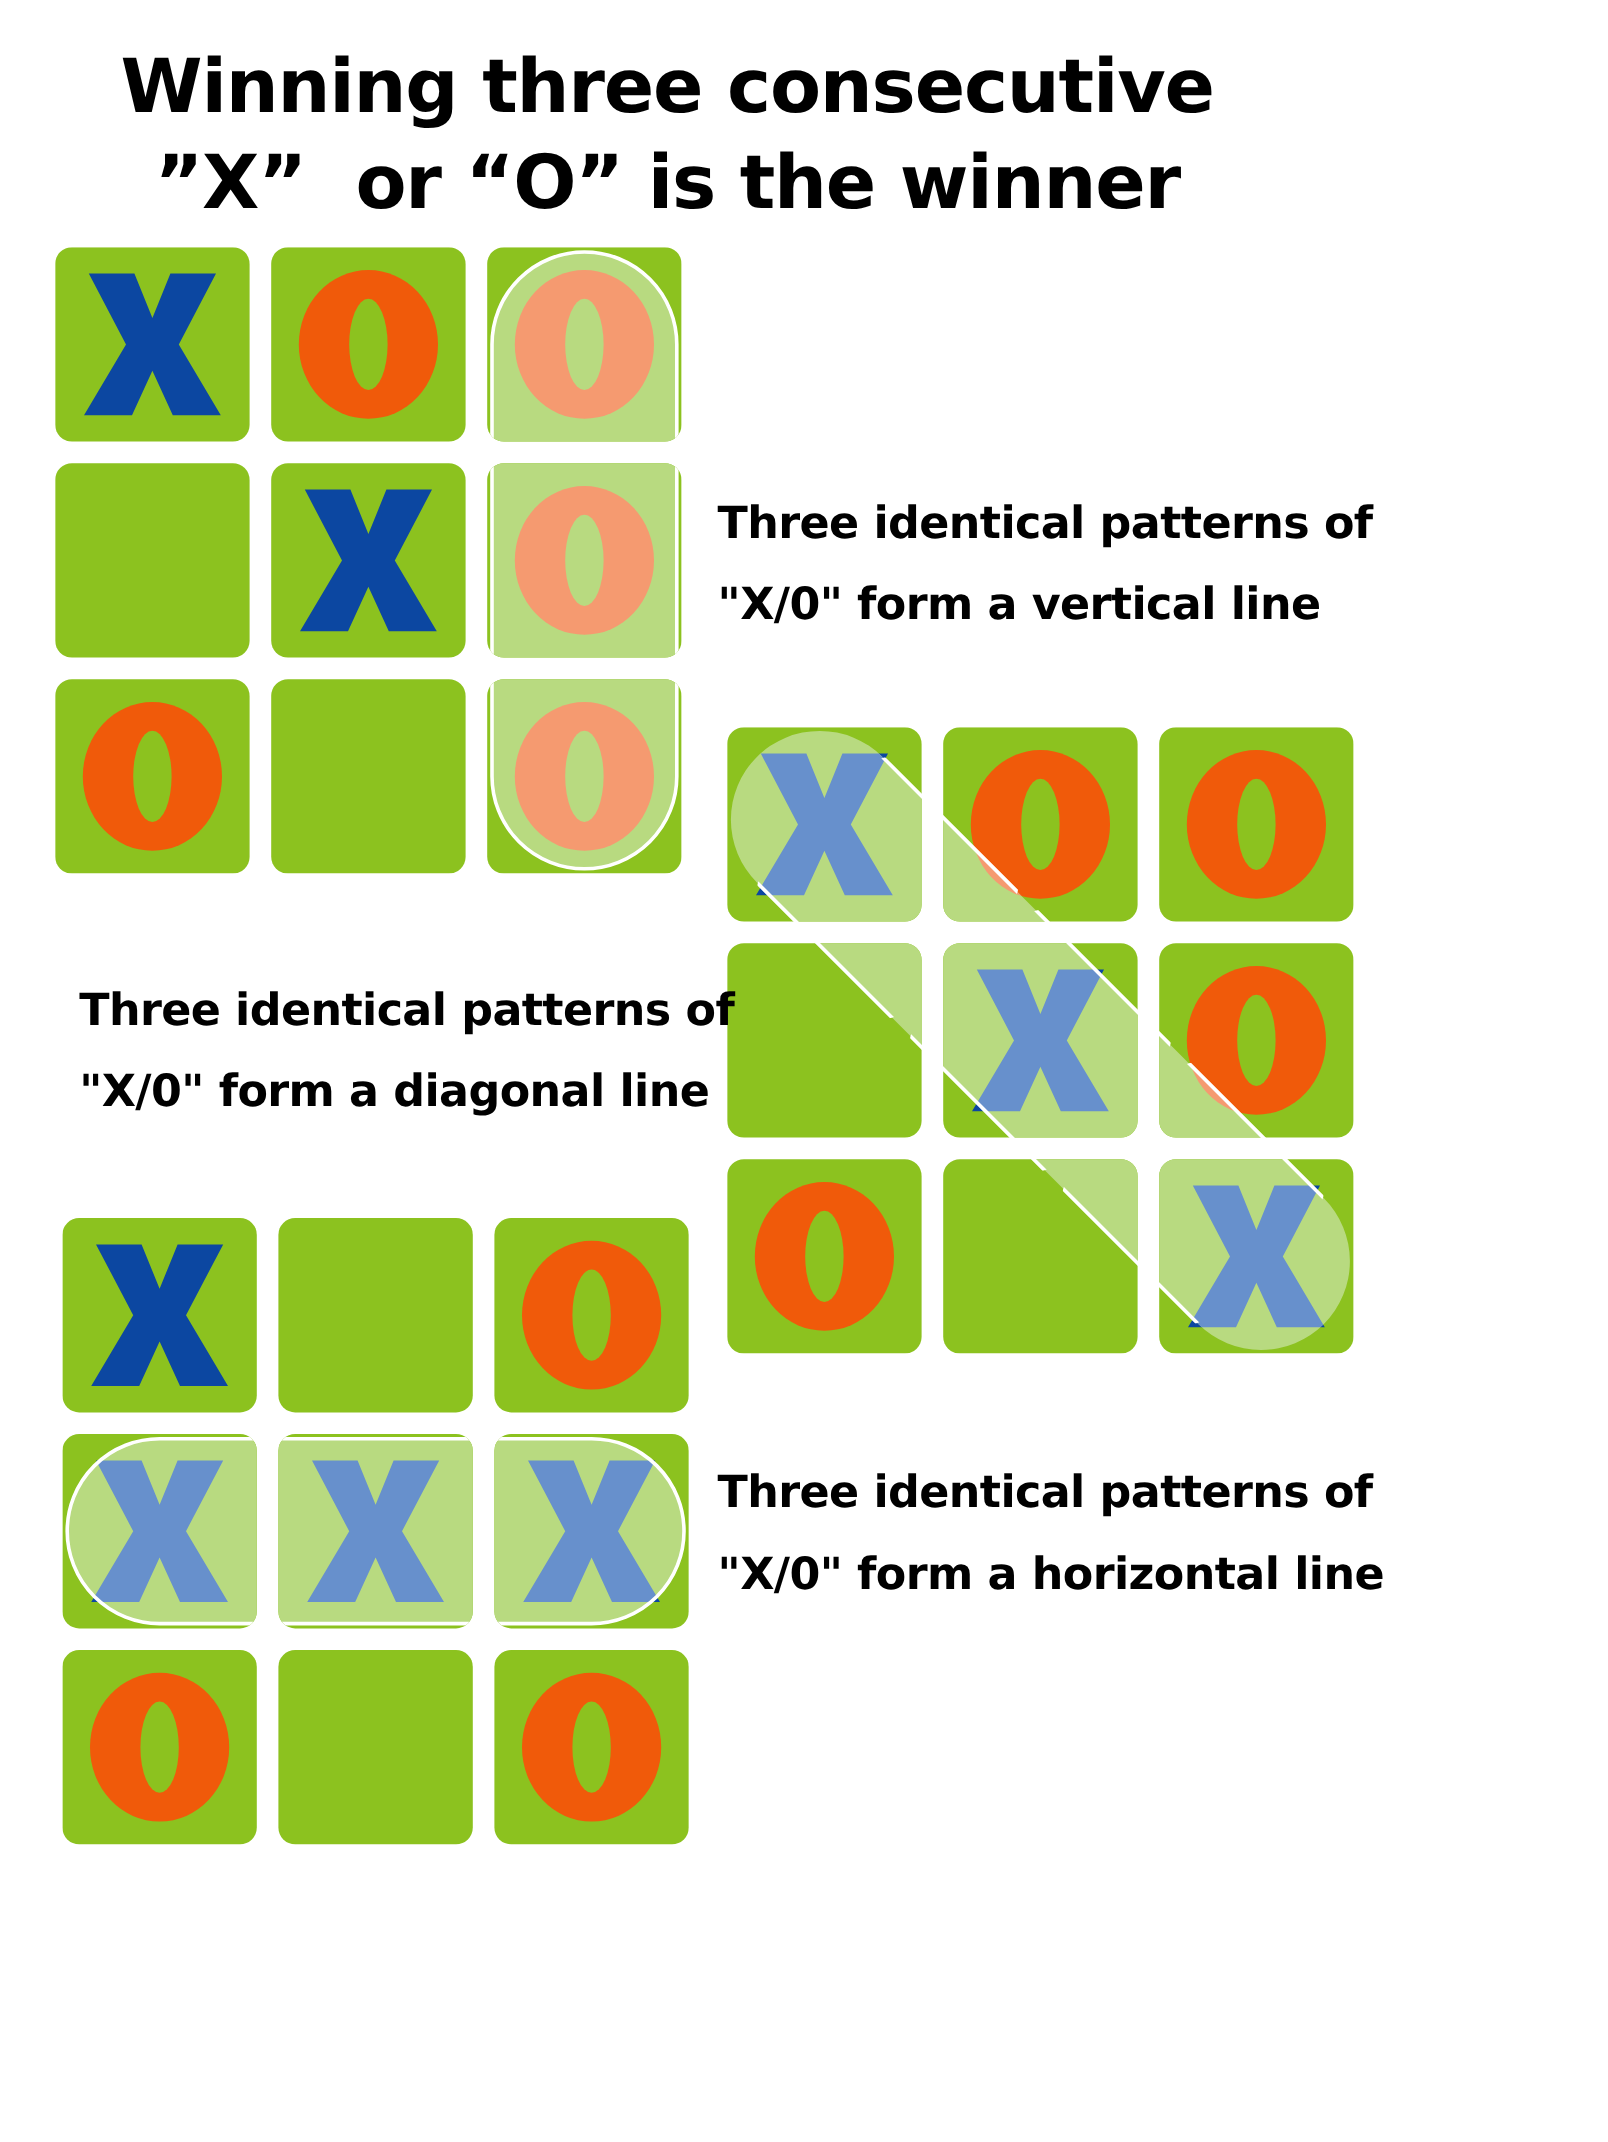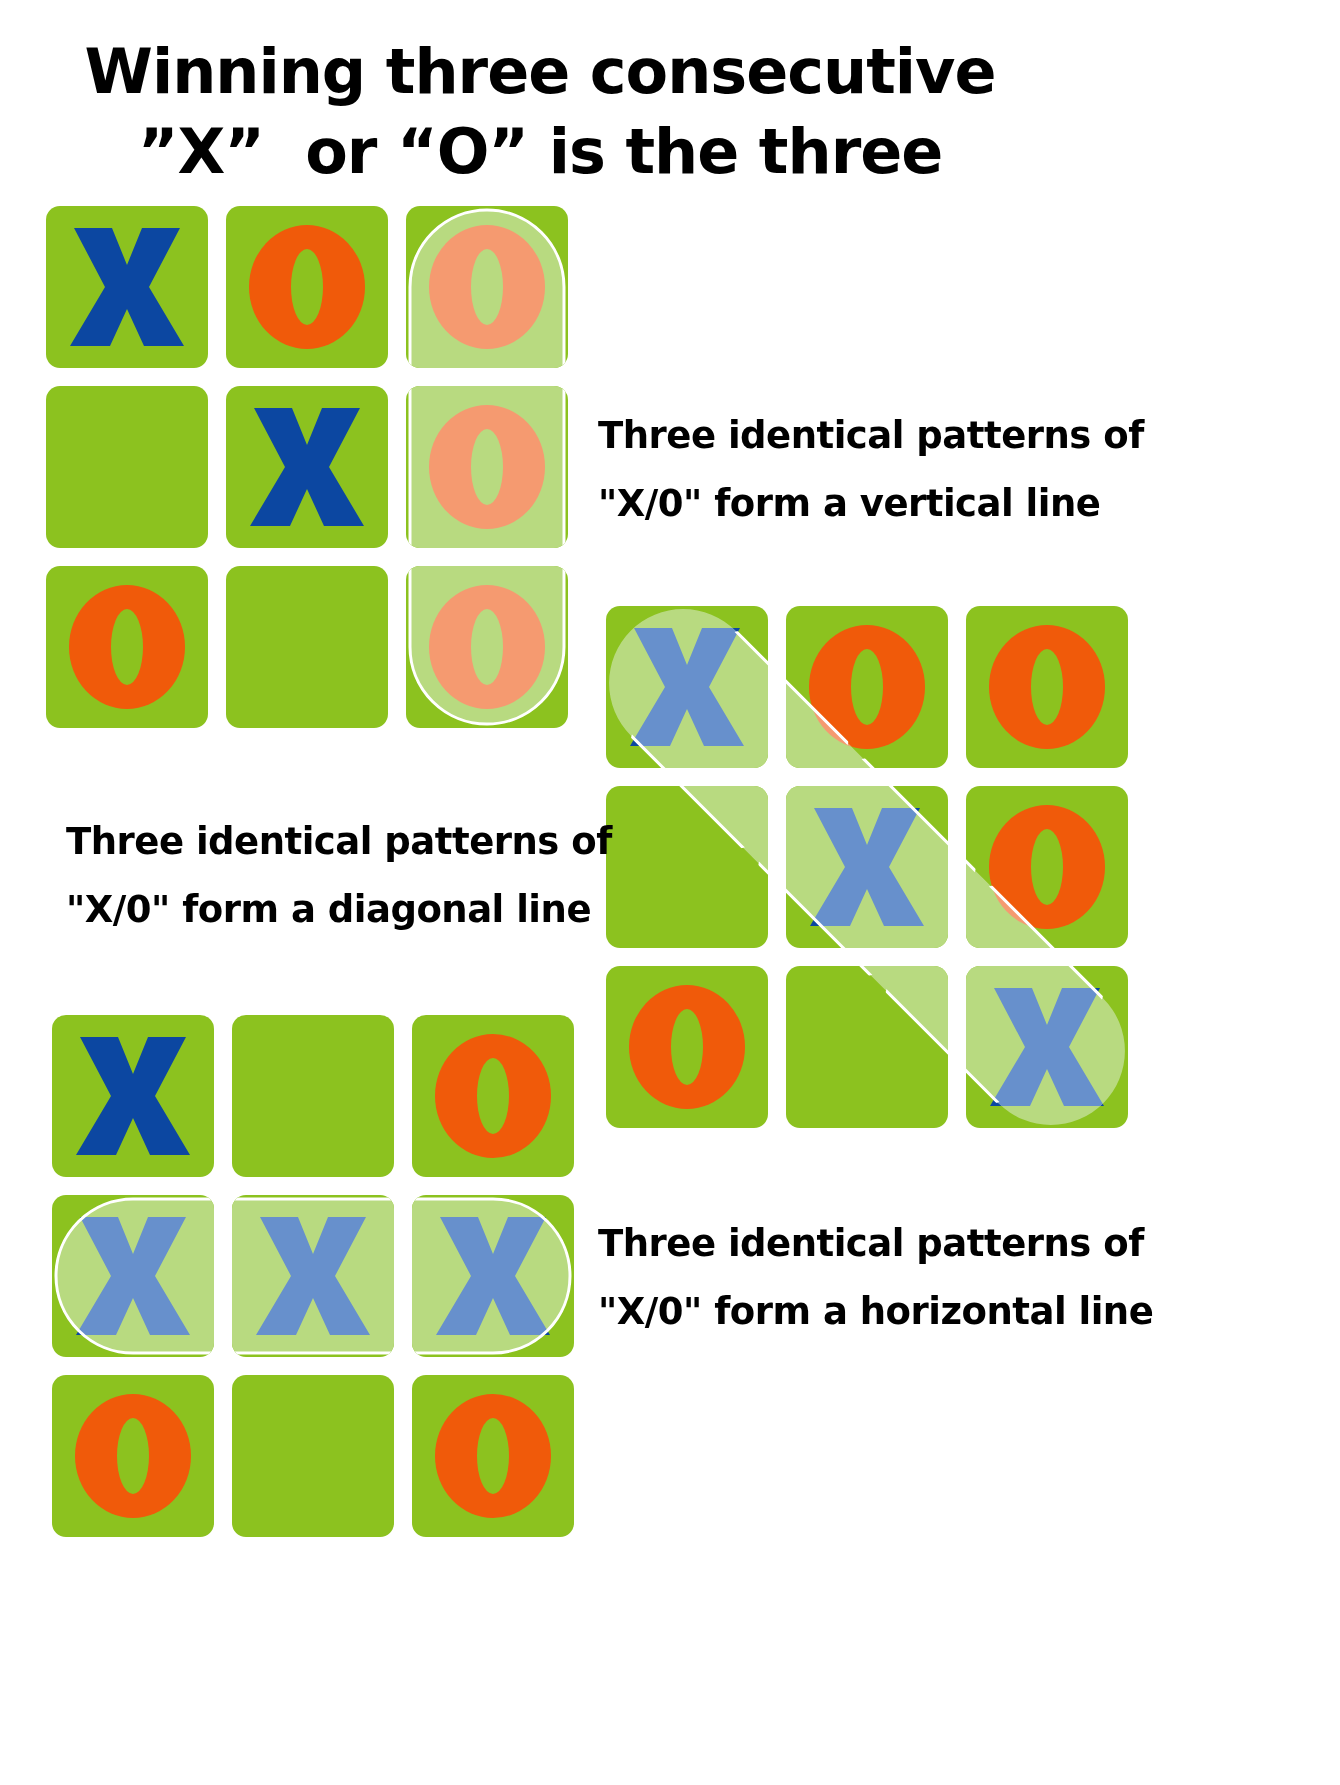--- a/index.html
+++ b/index.html
@@ -1,30 +1,30 @@
 <!DOCTYPE html>
 <html><head>
 <meta charset="utf-8">
 <style>
   html, body { margin:0; padding:0; background:#ffffff; }
   body { width:1340px; height:1785px; position:relative; overflow:hidden; font-family:"DejaVu Sans", sans-serif; }
-  .title { position:absolute; left:0; top:32px; width:1080px; text-align:center; font-family:"DejaVu Sans", sans-serif; font-weight:bold; font-size:62px; line-height:80px; color:#000; letter-spacing:-1px; }
+  .title { position:absolute; left:16px; top:32px; width:1080px; text-align:center; font-family:"DejaVu Sans", sans-serif; font-weight:bold; font-size:62px; line-height:80px; color:#000; letter-spacing:-1px; }
   .title div { white-space:pre; }
   .caption { position:absolute; font-family:"DejaVu Sans", sans-serif; font-size:37px; line-height:68px; color:#000; letter-spacing:-0.5px; }
   .caption div { white-space:pre;font-weight:bold; }
   .board { position:absolute; width:530px; height:530px; }
   .board svg { position:absolute; left:0; top:0; }
   .tile-hit { position:absolute; width:162px; height:162px; }
 </style>
 </head>
 <body>
 
 <div class="title">
   <div>Winning three consecutive</div>
-  <div>”X”  or “O” is the three</div>
+  <div>”X”  or “O” is the winner</div>
 </div>
 
 <div class="board" id="board-0" style="left:46px; top:206px;">
     <svg width="522" height="522" viewBox="0 0 522 522">
       <defs>
         <clipPath id="hl-clip-0">
           <rect x="364" y="4" width="154" height="514" rx="77" ry="77"></rect>
         </clipPath>
         <clipPath id="tile-clip-0">
           <rect x="0" y="0" width="162" height="162" rx="14" ry="14"></rect>

